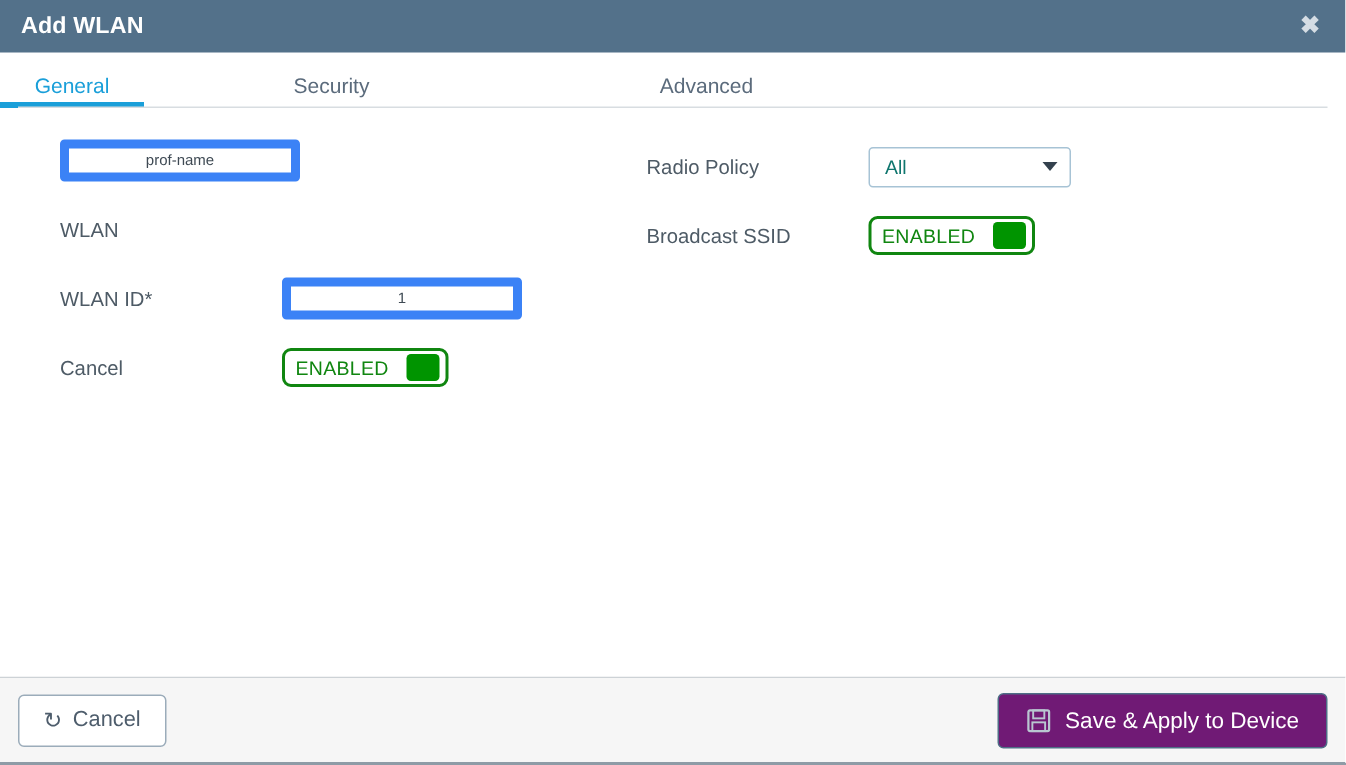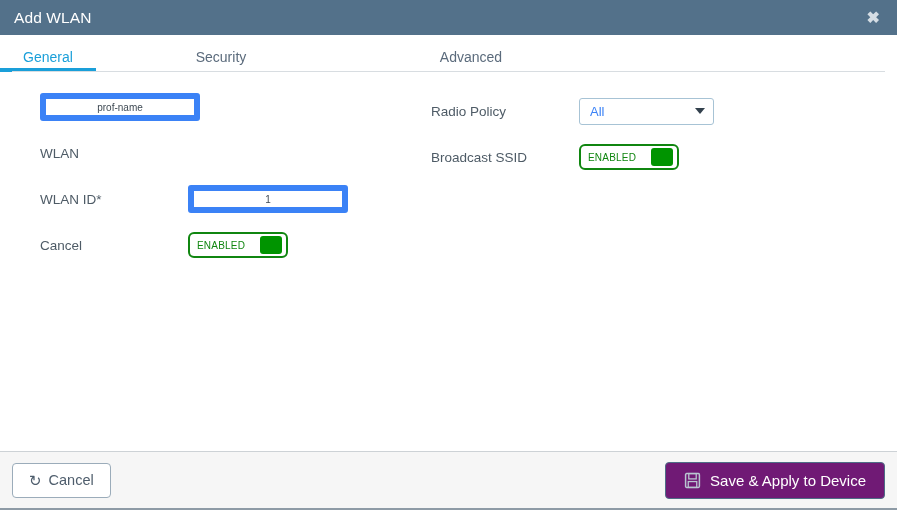--- a/index.html
+++ b/index.html
@@ -30,21 +30,21 @@
     display: flex;
     align-items: center;
     justify-content: space-between;
     padding: 0 14px 0 14px;
     box-sizing: border-box;
     flex: 0 0 auto;
   }
   .title-text {
     color: #ffffff;
     font-size: 15.5px;
-    font-weight: normal;
+    font-weight: bold;
     letter-spacing: .1px;
   }
   .close-btn {
     color: #d5dde4;
     font-size: 16px;
     font-weight: bold;
     line-height: 1;
     cursor: pointer;
     padding: 2px 3px;
     user-select: none;
@@ -144,21 +144,21 @@
     width: 135px;
     height: 27px;
   }
   .select-box {
     width: 100%;
     height: 100%;
     border: 1px solid #a7c3d5;
     border-radius: 3px;
     background: #ffffff;
     font-size: 13px;
-    color: #3b82f6;
+    color: #0f766e;
     display: flex;
     align-items: center;
     padding: 0 10px;
     box-sizing: border-box;
     cursor: pointer;
   }
   .select-caret {
     position: absolute;
     right: 9px;
     top: 50%;
@@ -178,21 +178,21 @@
     border: 2px solid #108610;
     border-radius: 6px;
     background: #ffffff;
     height: 26px;
     padding: 0 4px 0 7px;
     box-sizing: border-box;
     cursor: pointer;
     min-width: 100px;
   }
   .toggle-label {
-    font-size: 10px;
+    font-size: 13px;
     color: #108610;
     letter-spacing: .2px;
     margin-right: 12px;
   }
   .toggle-knob {
     width: 22px;
     height: 18px;
     background: #009400;
     border-radius: 3px;
     flex: 0 0 auto;

